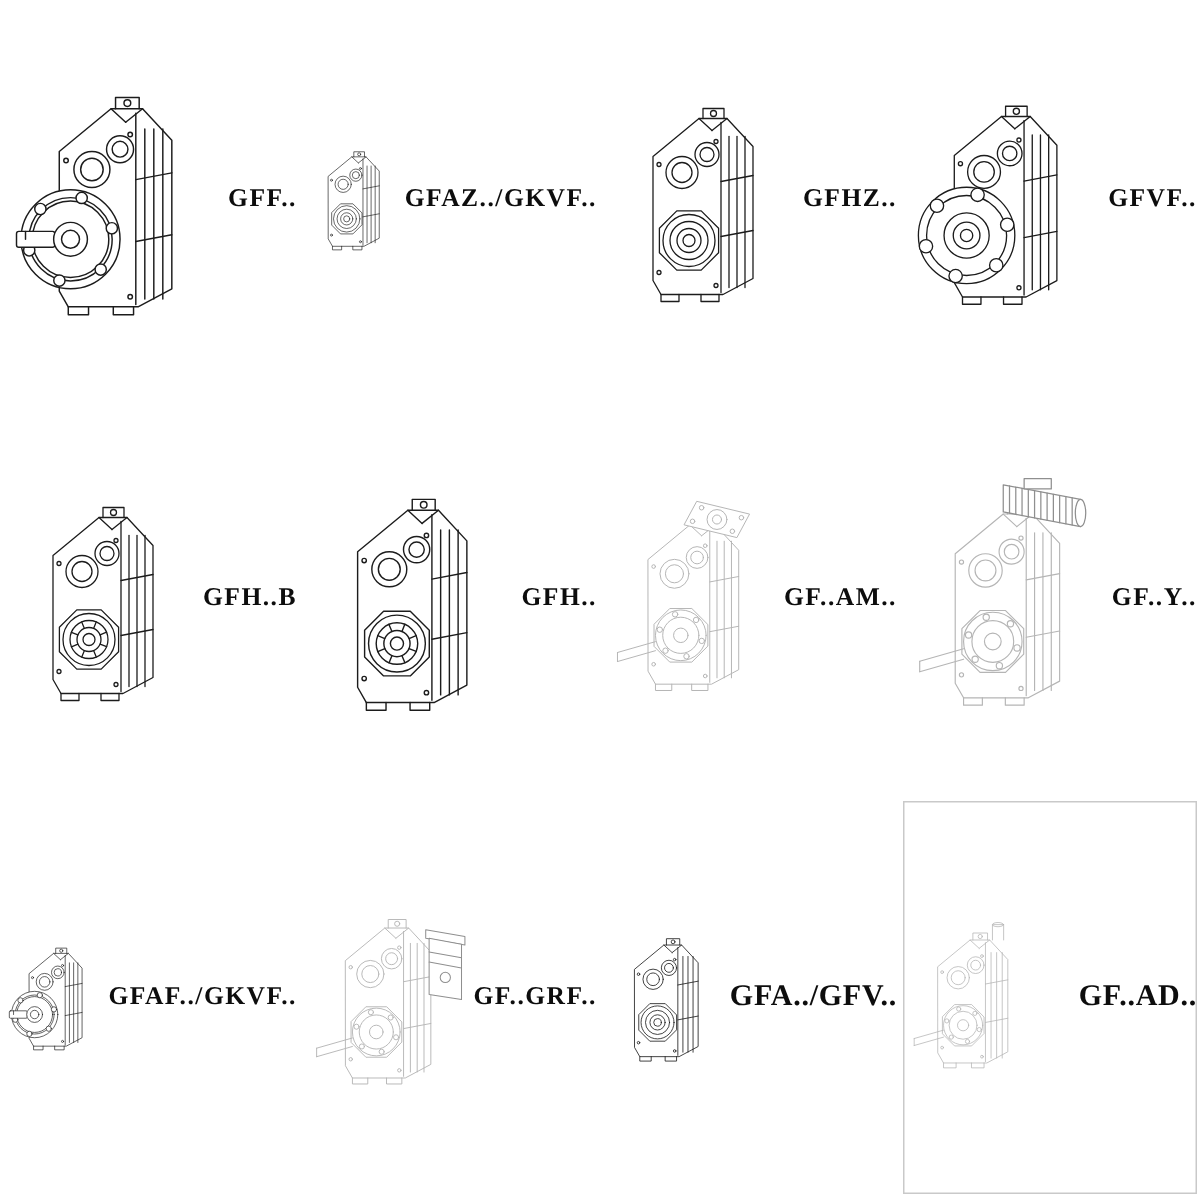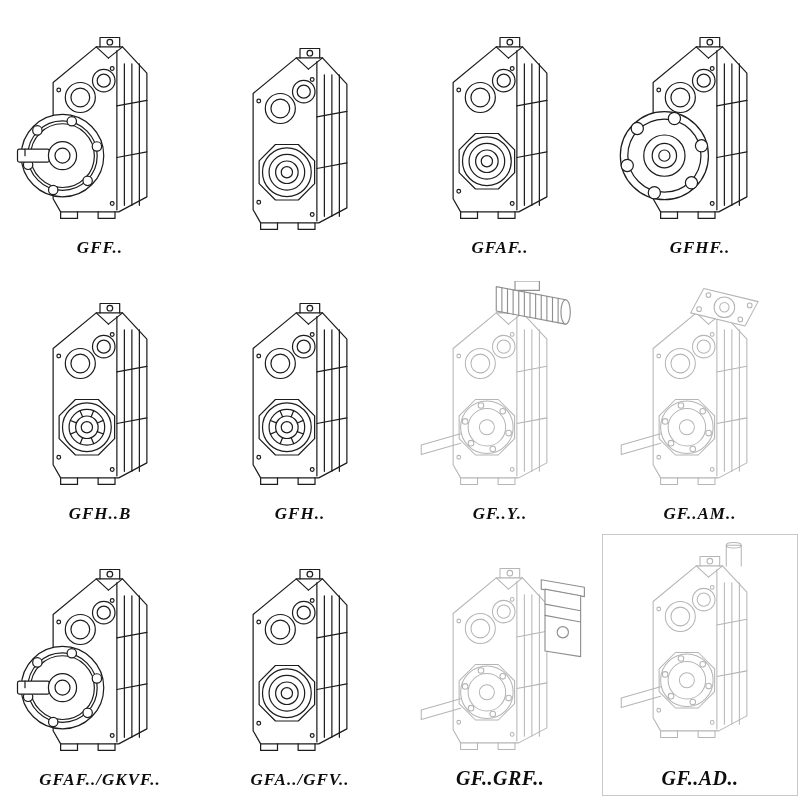--- a/index.html
+++ b/index.html
@@ -1,19 +1,19 @@
 <!DOCTYPE html>
 <html><head>
 <meta charset="utf-8">
 <style>
   html,body{margin:0;padding:0;background:#ffffff;}
   body{width:800px;height:800px;overflow:hidden;}
   .page{width:800px;height:800px;font-family:"Liberation Serif",serif;background:#fff;}
   .grid{display:grid;grid-template-columns:repeat(4,200px);grid-template-rows:repeat(3,266px);width:800px;}
-  .cell{margin:0;display:flex;flex-direction:column;align-items:center;justify-content:space-between;box-sizing:border-box;padding:4px 2px 8px;font-style:italic;}
+  .cell{margin:0;display:flex;flex-direction:row;align-items:center;justify-content:space-between;box-sizing:border-box;padding:4px 2px 8px;}
   .drawing{flex:1 1 auto;width:100%;display:flex;align-items:center;justify-content:center;overflow:hidden;}
   .drawing svg{width:188px;height:210px;display:block;}
   .label{font-weight:700;font-size:17px;letter-spacing:1px;color:#0d0d0d;white-space:nowrap;margin-top:2px;}
   .grid .cell:nth-child(11) .label,
   .grid .cell:nth-child(12) .label{font-size:20px;letter-spacing:0.5px;}
   .cell.boxed{outline:1px solid #c9c9c9;outline-offset:-3px;gap:24px;}
 </style>
 </head>
 <body>
 
@@ -90,20 +90,21 @@
               <circle cx="104" cy="70" r="12"></circle>
               <circle cx="104" cy="70" r="7"></circle>
               <path d="M115.6,168.2 L98.2,185.6 L73.8,185.6 L56.4,168.2 L56.4,143.8 L73.8,126.4 L98.2,126.4 L115.6,143.8 Z"></path>
               <circle cx="86" cy="156" r="26"></circle>
               <circle cx="86" cy="156" r="19"></circle>
               <circle cx="86" cy="156" r="12"></circle>
               <circle cx="86" cy="156" r="6"></circle>
             </g>
           </svg>
         </div>
+      <figcaption class="label">GFAZ../GKVF..</figcaption>
     </figure>
 
     <figure class="cell">
       <div class="drawing">
           <svg viewBox="0 0 200 224" xmlns="http://www.w3.org/2000/svg">
             <g fill="none" stroke="#1c1c1c" stroke-width="1.3" stroke-linecap="round" stroke-linejoin="round">
               <path d="M50,72 L96,34 L124,34 L150,62 L150,194 L120,210 L58,210 L50,196 Z"></path>
               <path d="M100,34 L100,24 L121,24 L121,34"></path>
               <circle cx="110.5" cy="29" r="3"></circle>
               <line x1="118" y1="38" x2="118" y2="208"></line>
@@ -125,21 +126,21 @@
               <circle cx="104" cy="70" r="12"></circle>
               <circle cx="104" cy="70" r="7"></circle>
               <path d="M115.6,168.2 L98.2,185.6 L73.8,185.6 L56.4,168.2 L56.4,143.8 L73.8,126.4 L98.2,126.4 L115.6,143.8 Z"></path>
               <circle cx="86" cy="156" r="26"></circle>
               <circle cx="86" cy="156" r="19"></circle>
               <circle cx="86" cy="156" r="12"></circle>
               <circle cx="86" cy="156" r="6"></circle>
             </g>
           </svg>
         </div>
-      <figcaption class="label">GFAF..</figcaption>
+      <figcaption class="label">GFHZ..</figcaption>
     </figure>
 
     <figure class="cell">
       <div class="drawing">
           <svg viewBox="0 0 200 224" xmlns="http://www.w3.org/2000/svg">
             <g fill="none" stroke="#1c1c1c" stroke-width="1.3" stroke-linecap="round" stroke-linejoin="round">
               <path d="M50,72 L96,34 L124,34 L150,62 L150,194 L120,210 L58,210 L50,196 Z"></path>
               <path d="M100,34 L100,24 L121,24 L121,34"></path>
               <circle cx="110.5" cy="29" r="3"></circle>
               <line x1="118" y1="38" x2="118" y2="208"></line>
@@ -167,21 +168,21 @@
               <circle cx="51.3" cy="189.6" r="6.5" fill="#fff"></circle>
               <circle cx="22.4" cy="160.5" r="6.5" fill="#fff"></circle>
               <circle cx="33.1" cy="121.0" r="6.5" fill="#fff"></circle>
               <circle cx="72.7" cy="110.4" r="6.5" fill="#fff"></circle>
               <circle cx="62" cy="150" r="22" fill="#fff"></circle>
               <circle cx="62" cy="150" r="13"></circle>
               <circle cx="62" cy="150" r="6"></circle>
             </g>
           </svg>
         </div>
-      <figcaption class="label">GFHF..</figcaption>
+      <figcaption class="label">GFVF..</figcaption>
     </figure>
 
     <figure class="cell">
       <div class="drawing">
           <svg viewBox="0 0 200 224" xmlns="http://www.w3.org/2000/svg">
             <g fill="none" stroke="#1c1c1c" stroke-width="1.3" stroke-linecap="round" stroke-linejoin="round">
               <path d="M50,72 L96,34 L124,34 L150,62 L150,194 L120,210 L58,210 L50,196 Z"></path>
               <path d="M100,34 L100,24 L121,24 L121,34"></path>
               <circle cx="110.5" cy="29" r="3"></circle>
               <line x1="118" y1="38" x2="118" y2="208"></line>
@@ -256,80 +257,20 @@
               <line x1="81.4" y1="167.1" x2="78.8" y2="173.6"></line>
               <line x1="74.9" y1="160.6" x2="68.5" y2="163.3"></line>
               <line x1="74.9" y1="151.4" x2="68.4" y2="148.8"></line>
               <line x1="81.4" y1="144.9" x2="78.7" y2="138.5"></line>
               <line x1="90.6" y1="144.9" x2="93.2" y2="138.4"></line>
               <line x1="97.1" y1="151.4" x2="103.5" y2="148.7"></line>
             </g>
           </svg>
         </div>
       <figcaption class="label">GFH..</figcaption>
-    </figure>
-
-    <figure class="cell">
-      <div class="drawing">
-          <svg viewBox="0 0 200 224" xmlns="http://www.w3.org/2000/svg">
-            <g fill="none" stroke="#b5b5b5" stroke-width="1.1" stroke-linecap="round" stroke-linejoin="round">
-              <path d="M50,72 L96,34 L124,34 L150,62 L150,194 L120,210 L58,210 L50,196 Z"></path>
-              <path d="M100,34 L100,24 L121,24 L121,34"></path>
-              <circle cx="110.5" cy="29" r="3"></circle>
-              <line x1="118" y1="38" x2="118" y2="208"></line>
-              <line x1="126" y1="52" x2="126" y2="203"></line>
-              <line x1="134" y1="52" x2="134" y2="203"></line>
-              <line x1="142" y1="52" x2="142" y2="203"></line>
-              <line x1="118" y1="97" x2="150" y2="91"></line>
-              <line x1="118" y1="152" x2="150" y2="146"></line>
-              <line x1="96" y1="34" x2="109" y2="46"></line>
-              <line x1="109" y1="46" x2="124" y2="34"></line>
-              <path d="M58,210 L58,217 L76,217 L76,210"></path>
-              <path d="M98,210 L98,217 L116,217 L116,210"></path>
-              <circle cx="56" cy="80" r="2"></circle>
-              <circle cx="113" cy="57" r="2"></circle>
-              <circle cx="56" cy="188" r="2"></circle>
-              <circle cx="113" cy="201" r="2"></circle>
-              <circle cx="79" cy="88" r="16"></circle>
-              <circle cx="79" cy="88" r="10"></circle>
-              <circle cx="104" cy="70" r="12"></circle>
-              <circle cx="104" cy="70" r="7"></circle>
-              <path d="M115.6,168.2 L98.2,185.6 L73.8,185.6 L56.4,168.2 L56.4,143.8 L73.8,126.4 L98.2,126.4 L115.6,143.8 Z"></path>
-              <circle cx="86" cy="156" r="28"></circle>
-              <circle cx="86" cy="156" r="20"></circle>
-              <circle cx="86" cy="156" r="8"></circle>
-              <circle cx="109.2" cy="162.2" r="3" fill="#fff"></circle>
-              <circle cx="92.3" cy="179.2" r="3" fill="#fff"></circle>
-              <circle cx="69.1" cy="173.0" r="3" fill="#fff"></circle>
-              <circle cx="62.8" cy="149.8" r="3" fill="#fff"></circle>
-              <circle cx="79.7" cy="132.8" r="3" fill="#fff"></circle>
-              <circle cx="102.9" cy="139.0" r="3" fill="#fff"></circle>
-              <path d="M58,163 L16,175"></path>
-              <path d="M58,173 L16,185"></path>
-              <line x1="16" y1="175" x2="16" y2="185"></line>
-            </g>
-            <g fill="none" stroke="#8f8f8f" stroke-width="1.2" stroke-linecap="round" stroke-linejoin="round">
-              <path d="M96,6 L170,20 L170,46 L96,32 Z" fill="#fff"></path>
-              <line x1="102" y1="7.1" x2="102" y2="33.1"></line>
-              <line x1="108" y1="8.3" x2="108" y2="34.3"></line>
-              <line x1="114" y1="9.4" x2="114" y2="35.4"></line>
-              <line x1="120" y1="10.6" x2="120" y2="36.6"></line>
-              <line x1="126" y1="11.7" x2="126" y2="37.7"></line>
-              <line x1="132" y1="12.8" x2="132" y2="38.8"></line>
-              <line x1="138" y1="14.0" x2="138" y2="40.0"></line>
-              <line x1="144" y1="15.1" x2="144" y2="41.1"></line>
-              <line x1="150" y1="16.3" x2="150" y2="42.3"></line>
-              <line x1="156" y1="17.4" x2="156" y2="43.4"></line>
-              <line x1="162" y1="18.5" x2="162" y2="44.5"></line>
-              <rect x="116" y="0" width="26" height="10" fill="#fff"></rect>
-              <ellipse cx="170" cy="33" rx="5" ry="13" fill="#fff"></ellipse>
-            </g>
-          </svg>
-        </div>
-      <figcaption class="label">GF..Y..</figcaption>
     </figure>
 
     <figure class="cell">
       <div class="drawing">
           <svg viewBox="0 0 200 224" xmlns="http://www.w3.org/2000/svg">
             <g fill="none" stroke="#b5b5b5" stroke-width="1.1" stroke-linecap="round" stroke-linejoin="round">
               <path d="M50,72 L96,34 L124,34 L150,62 L150,194 L120,210 L58,210 L50,196 Z"></path>
               <path d="M100,34 L100,24 L121,24 L121,34"></path>
               <circle cx="110.5" cy="29" r="3"></circle>
               <line x1="118" y1="38" x2="118" y2="208"></line>
@@ -372,20 +313,80 @@
               <circle cx="99" cy="30" r="2.5"></circle>
             </g>
           </svg>
         </div>
       <figcaption class="label">GF..AM..</figcaption>
     </figure>
 
     <figure class="cell">
       <div class="drawing">
           <svg viewBox="0 0 200 224" xmlns="http://www.w3.org/2000/svg">
+            <g fill="none" stroke="#b5b5b5" stroke-width="1.1" stroke-linecap="round" stroke-linejoin="round">
+              <path d="M50,72 L96,34 L124,34 L150,62 L150,194 L120,210 L58,210 L50,196 Z"></path>
+              <path d="M100,34 L100,24 L121,24 L121,34"></path>
+              <circle cx="110.5" cy="29" r="3"></circle>
+              <line x1="118" y1="38" x2="118" y2="208"></line>
+              <line x1="126" y1="52" x2="126" y2="203"></line>
+              <line x1="134" y1="52" x2="134" y2="203"></line>
+              <line x1="142" y1="52" x2="142" y2="203"></line>
+              <line x1="118" y1="97" x2="150" y2="91"></line>
+              <line x1="118" y1="152" x2="150" y2="146"></line>
+              <line x1="96" y1="34" x2="109" y2="46"></line>
+              <line x1="109" y1="46" x2="124" y2="34"></line>
+              <path d="M58,210 L58,217 L76,217 L76,210"></path>
+              <path d="M98,210 L98,217 L116,217 L116,210"></path>
+              <circle cx="56" cy="80" r="2"></circle>
+              <circle cx="113" cy="57" r="2"></circle>
+              <circle cx="56" cy="188" r="2"></circle>
+              <circle cx="113" cy="201" r="2"></circle>
+              <circle cx="79" cy="88" r="16"></circle>
+              <circle cx="79" cy="88" r="10"></circle>
+              <circle cx="104" cy="70" r="12"></circle>
+              <circle cx="104" cy="70" r="7"></circle>
+              <path d="M115.6,168.2 L98.2,185.6 L73.8,185.6 L56.4,168.2 L56.4,143.8 L73.8,126.4 L98.2,126.4 L115.6,143.8 Z"></path>
+              <circle cx="86" cy="156" r="28"></circle>
+              <circle cx="86" cy="156" r="20"></circle>
+              <circle cx="86" cy="156" r="8"></circle>
+              <circle cx="109.2" cy="162.2" r="3" fill="#fff"></circle>
+              <circle cx="92.3" cy="179.2" r="3" fill="#fff"></circle>
+              <circle cx="69.1" cy="173.0" r="3" fill="#fff"></circle>
+              <circle cx="62.8" cy="149.8" r="3" fill="#fff"></circle>
+              <circle cx="79.7" cy="132.8" r="3" fill="#fff"></circle>
+              <circle cx="102.9" cy="139.0" r="3" fill="#fff"></circle>
+              <path d="M58,163 L16,175"></path>
+              <path d="M58,173 L16,185"></path>
+              <line x1="16" y1="175" x2="16" y2="185"></line>
+            </g>
+            <g fill="none" stroke="#8f8f8f" stroke-width="1.2" stroke-linecap="round" stroke-linejoin="round">
+              <path d="M96,6 L170,20 L170,46 L96,32 Z" fill="#fff"></path>
+              <line x1="102" y1="7.1" x2="102" y2="33.1"></line>
+              <line x1="108" y1="8.3" x2="108" y2="34.3"></line>
+              <line x1="114" y1="9.4" x2="114" y2="35.4"></line>
+              <line x1="120" y1="10.6" x2="120" y2="36.6"></line>
+              <line x1="126" y1="11.7" x2="126" y2="37.7"></line>
+              <line x1="132" y1="12.8" x2="132" y2="38.8"></line>
+              <line x1="138" y1="14.0" x2="138" y2="40.0"></line>
+              <line x1="144" y1="15.1" x2="144" y2="41.1"></line>
+              <line x1="150" y1="16.3" x2="150" y2="42.3"></line>
+              <line x1="156" y1="17.4" x2="156" y2="43.4"></line>
+              <line x1="162" y1="18.5" x2="162" y2="44.5"></line>
+              <rect x="116" y="0" width="26" height="10" fill="#fff"></rect>
+              <ellipse cx="170" cy="33" rx="5" ry="13" fill="#fff"></ellipse>
+            </g>
+          </svg>
+        </div>
+      <figcaption class="label">GF..Y..</figcaption>
+    </figure>
+
+    <figure class="cell">
+      <div class="drawing">
+          <svg viewBox="0 0 200 224" xmlns="http://www.w3.org/2000/svg">
             <g fill="none" stroke="#1c1c1c" stroke-width="1.3" stroke-linecap="round" stroke-linejoin="round">
               <path d="M50,72 L96,34 L124,34 L150,62 L150,194 L120,210 L58,210 L50,196 Z"></path>
               <path d="M100,34 L100,24 L121,24 L121,34"></path>
               <circle cx="110.5" cy="29" r="3"></circle>
               <line x1="118" y1="38" x2="118" y2="208"></line>
               <line x1="126" y1="52" x2="126" y2="203"></line>
               <line x1="134" y1="52" x2="134" y2="203"></line>
               <line x1="142" y1="52" x2="142" y2="203"></line>
               <line x1="118" y1="97" x2="150" y2="91"></line>
               <line x1="118" y1="152" x2="150" y2="146"></line>
@@ -416,56 +417,20 @@
               <circle cx="60" cy="150" r="8"></circle>
             </g>
           </svg>
         </div>
       <figcaption class="label">GFAF../GKVF..</figcaption>
     </figure>
 
     <figure class="cell">
       <div class="drawing">
           <svg viewBox="0 0 200 224" xmlns="http://www.w3.org/2000/svg">
-            <g fill="none" stroke="#1c1c1c" stroke-width="1.3" stroke-linecap="round" stroke-linejoin="round">
-              <path d="M50,72 L96,34 L124,34 L150,62 L150,194 L120,210 L58,210 L50,196 Z"></path>
-              <path d="M100,34 L100,24 L121,24 L121,34"></path>
-              <circle cx="110.5" cy="29" r="3"></circle>
-              <line x1="118" y1="38" x2="118" y2="208"></line>
-              <line x1="126" y1="52" x2="126" y2="203"></line>
-              <line x1="134" y1="52" x2="134" y2="203"></line>
-              <line x1="142" y1="52" x2="142" y2="203"></line>
-              <line x1="118" y1="97" x2="150" y2="91"></line>
-              <line x1="118" y1="152" x2="150" y2="146"></line>
-              <line x1="96" y1="34" x2="109" y2="46"></line>
-              <line x1="109" y1="46" x2="124" y2="34"></line>
-              <path d="M58,210 L58,217 L76,217 L76,210"></path>
-              <path d="M98,210 L98,217 L116,217 L116,210"></path>
-              <circle cx="56" cy="80" r="2"></circle>
-              <circle cx="113" cy="57" r="2"></circle>
-              <circle cx="56" cy="188" r="2"></circle>
-              <circle cx="113" cy="201" r="2"></circle>
-              <circle cx="79" cy="88" r="16"></circle>
-              <circle cx="79" cy="88" r="10"></circle>
-              <circle cx="104" cy="70" r="12"></circle>
-              <circle cx="104" cy="70" r="7"></circle>
-              <path d="M115.6,168.2 L98.2,185.6 L73.8,185.6 L56.4,168.2 L56.4,143.8 L73.8,126.4 L98.2,126.4 L115.6,143.8 Z"></path>
-              <circle cx="86" cy="156" r="26"></circle>
-              <circle cx="86" cy="156" r="19"></circle>
-              <circle cx="86" cy="156" r="12"></circle>
-              <circle cx="86" cy="156" r="6"></circle>
-            </g>
-          </svg>
-        </div>
-      <figcaption class="label">GFA../GFV..</figcaption>
-    </figure>
-
-    <figure class="cell">
-      <div class="drawing">
-          <svg viewBox="0 0 200 224" xmlns="http://www.w3.org/2000/svg">
             <g fill="none" stroke="#b5b5b5" stroke-width="1.1" stroke-linecap="round" stroke-linejoin="round">
               <path d="M50,72 L96,34 L124,34 L150,62 L150,194 L120,210 L58,210 L50,196 Z"></path>
               <path d="M100,34 L100,24 L121,24 L121,34"></path>
               <circle cx="110.5" cy="29" r="3"></circle>
               <line x1="118" y1="38" x2="118" y2="208"></line>
               <line x1="126" y1="52" x2="126" y2="203"></line>
               <line x1="134" y1="52" x2="134" y2="203"></line>
               <line x1="142" y1="52" x2="142" y2="203"></line>
               <line x1="118" y1="97" x2="150" y2="91"></line>
               <line x1="118" y1="152" x2="150" y2="146"></line>
@@ -498,20 +463,56 @@
             <g fill="none" stroke="#8f8f8f" stroke-width="1.2" stroke-linecap="round" stroke-linejoin="round">
               <path d="M144,36 L190,44 L190,54 L144,46 Z" fill="#fff"></path>
               <path d="M148,46 L186,53 L186,118 L148,112 Z" fill="#fff"></path>
               <line x1="148" y1="62" x2="186" y2="69"></line>
               <line x1="148" y1="74" x2="186" y2="81"></line>
               <circle cx="167" cy="92" r="6"></circle>
             </g>
           </svg>
         </div>
       <figcaption class="label">GF..GRF..</figcaption>
+    </figure>
+
+    <figure class="cell">
+      <div class="drawing">
+          <svg viewBox="0 0 200 224" xmlns="http://www.w3.org/2000/svg">
+            <g fill="none" stroke="#1c1c1c" stroke-width="1.3" stroke-linecap="round" stroke-linejoin="round">
+              <path d="M50,72 L96,34 L124,34 L150,62 L150,194 L120,210 L58,210 L50,196 Z"></path>
+              <path d="M100,34 L100,24 L121,24 L121,34"></path>
+              <circle cx="110.5" cy="29" r="3"></circle>
+              <line x1="118" y1="38" x2="118" y2="208"></line>
+              <line x1="126" y1="52" x2="126" y2="203"></line>
+              <line x1="134" y1="52" x2="134" y2="203"></line>
+              <line x1="142" y1="52" x2="142" y2="203"></line>
+              <line x1="118" y1="97" x2="150" y2="91"></line>
+              <line x1="118" y1="152" x2="150" y2="146"></line>
+              <line x1="96" y1="34" x2="109" y2="46"></line>
+              <line x1="109" y1="46" x2="124" y2="34"></line>
+              <path d="M58,210 L58,217 L76,217 L76,210"></path>
+              <path d="M98,210 L98,217 L116,217 L116,210"></path>
+              <circle cx="56" cy="80" r="2"></circle>
+              <circle cx="113" cy="57" r="2"></circle>
+              <circle cx="56" cy="188" r="2"></circle>
+              <circle cx="113" cy="201" r="2"></circle>
+              <circle cx="79" cy="88" r="16"></circle>
+              <circle cx="79" cy="88" r="10"></circle>
+              <circle cx="104" cy="70" r="12"></circle>
+              <circle cx="104" cy="70" r="7"></circle>
+              <path d="M115.6,168.2 L98.2,185.6 L73.8,185.6 L56.4,168.2 L56.4,143.8 L73.8,126.4 L98.2,126.4 L115.6,143.8 Z"></path>
+              <circle cx="86" cy="156" r="26"></circle>
+              <circle cx="86" cy="156" r="19"></circle>
+              <circle cx="86" cy="156" r="12"></circle>
+              <circle cx="86" cy="156" r="6"></circle>
+            </g>
+          </svg>
+        </div>
+      <figcaption class="label">GFA../GFV..</figcaption>
     </figure>
 
     <figure class="cell boxed">
       <div class="drawing">
           <svg viewBox="0 0 200 224" xmlns="http://www.w3.org/2000/svg">
             <g fill="none" stroke="#b5b5b5" stroke-width="1.1" stroke-linecap="round" stroke-linejoin="round">
               <path d="M50,72 L96,34 L124,34 L150,62 L150,194 L120,210 L58,210 L50,196 Z"></path>
               <path d="M100,34 L100,24 L121,24 L121,34"></path>
               <circle cx="110.5" cy="29" r="3"></circle>
               <line x1="118" y1="38" x2="118" y2="208"></line>

